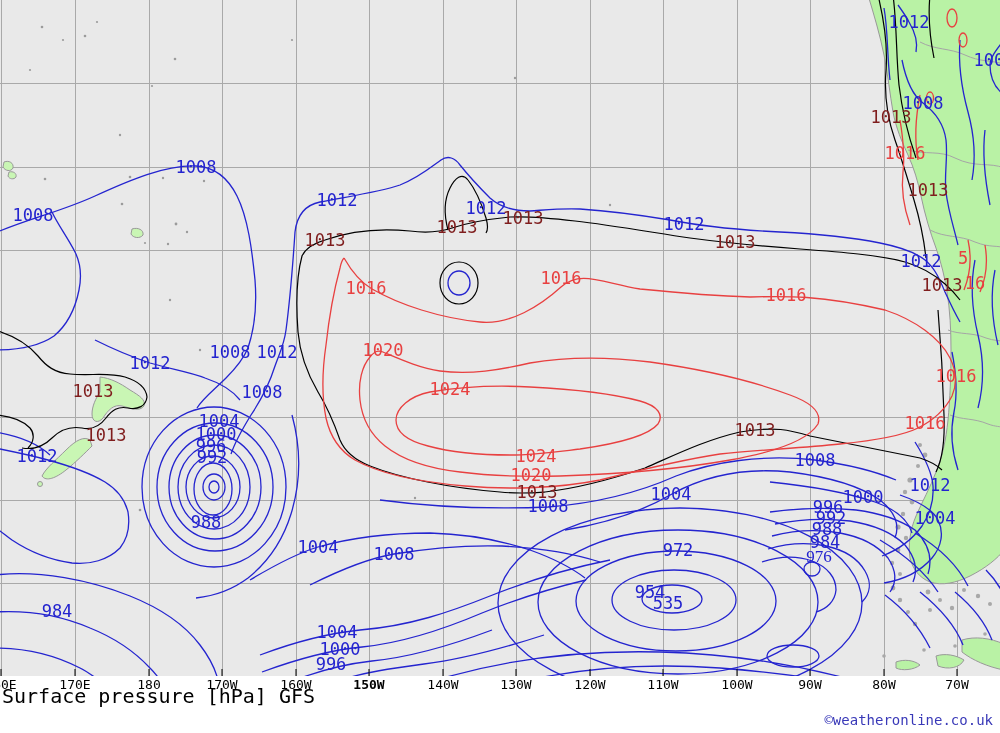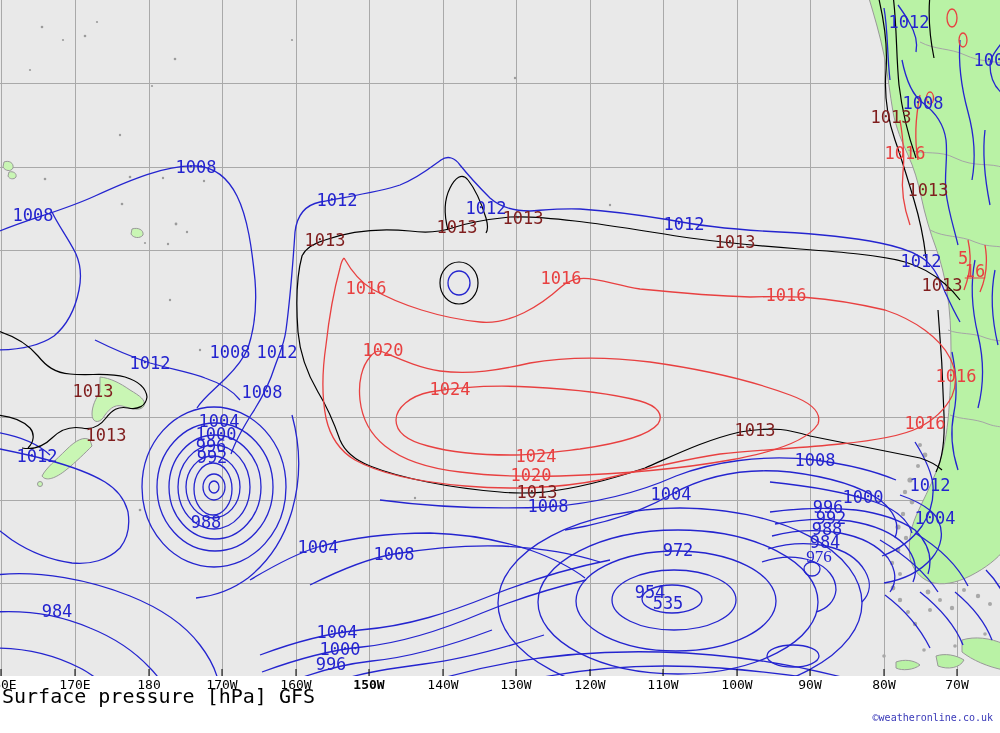--- a/index.html
+++ b/index.html
@@ -13,21 +13,21 @@
   .clb{position:absolute;transform:translate(-50%,-50%);font-size:17px;line-height:1;
        white-space:nowrap;letter-spacing:0px;}
   .lb-b{color:var(--blue);}
   .lb-k{color:#7f1d1d;}
   .lb-r{color:var(--red);}
   .bottombar{position:absolute;left:0;top:676px;width:1000px;height:57px;background:#fff;}
   .lon-label{position:absolute;top:1px;transform:translateX(-50%);font-size:13px;color:#000;}
   .bigtitle{position:absolute;top:8px;font-size:20px;color:#000;white-space:nowrap;}
   #title-left{left:2px;}
   #title-right{left:574px;}
-  #copyright{position:absolute;top:36px;right:7px;font-size:10px;color:#3939b8;text-decoration:none;}
+  #copyright{position:absolute;top:36px;right:7px;font-size:14px;color:#3939b8;text-decoration:none;}
 </style>
 </head>
 <body>
 
 <div class="screen">
   <div class="map">
     <div id="gridlines">
         <div class="gridv" style="left: 1px;"></div>
         <div class="gridv" style="left: 75px;"></div>
         <div class="gridv" style="left: 149px;"></div>
@@ -353,21 +353,21 @@
         <span class="clb lb-r" style="left: 366px; top: 288px;">1016</span>
         <span class="clb lb-r" style="left: 561px; top: 278px;">1016</span>
         <span class="clb lb-r" style="left: 786px; top: 295px;">1016</span>
         <span class="clb lb-r" style="left: 383px; top: 350px;">1020</span>
         <span class="clb lb-r" style="left: 450px; top: 389px;">1024</span>
         <span class="clb lb-r" style="left: 536px; top: 456px;">1024</span>
         <span class="clb lb-r" style="left: 531px; top: 475px;">1020</span>
         <span class="clb lb-r" style="left: 925px; top: 423px;">1016</span>
         <span class="clb lb-r" style="left: 956px; top: 376px;">1016</span>
         <span class="clb lb-r" style="left: 905px; top: 153px;">1016</span>
-        <span class="clb lb-r" style="left: 975px; top: 271px; text-decoration: underline;">16</span>
+        <span class="clb lb-r" style="left: 975px; top: 283px;">16</span>
         <span class="clb lb-r" style="left: 963px; top: 258px;">5</span>
       </div>
   </div>
 
   <div class="bottombar">
     <div id="lon-labels">
         <span class="lon-label" style="left: 1px;">160E</span>
         <span class="lon-label" style="left: 75px;">170E</span>
         <span class="lon-label" style="left: 149px;">180</span>
         <span class="lon-label" style="left: 222px;">170W</span>

